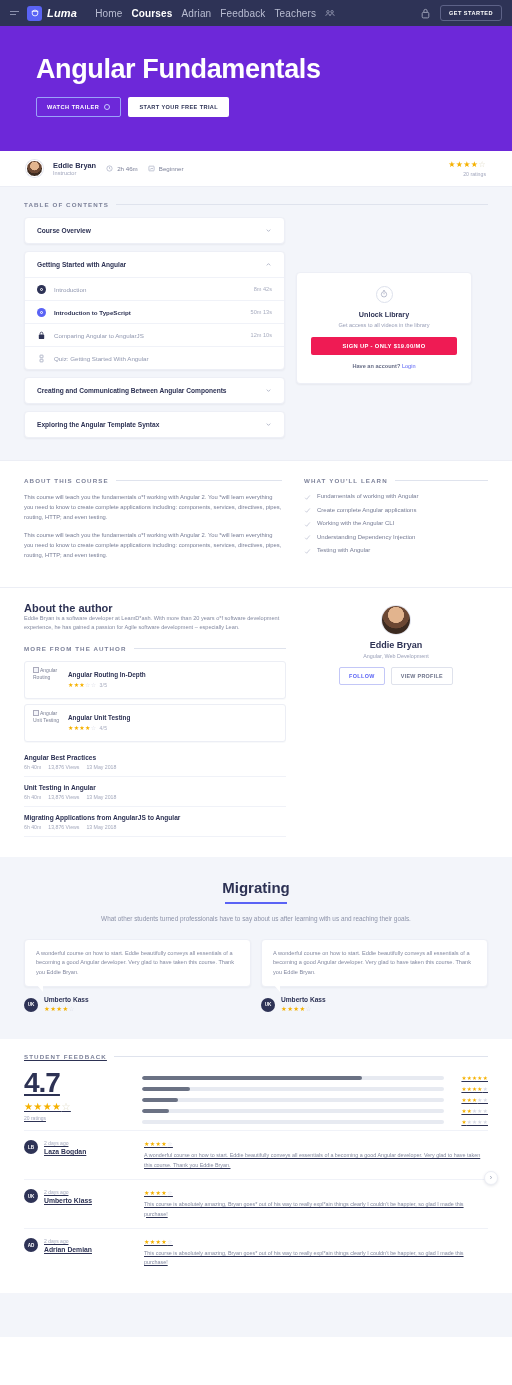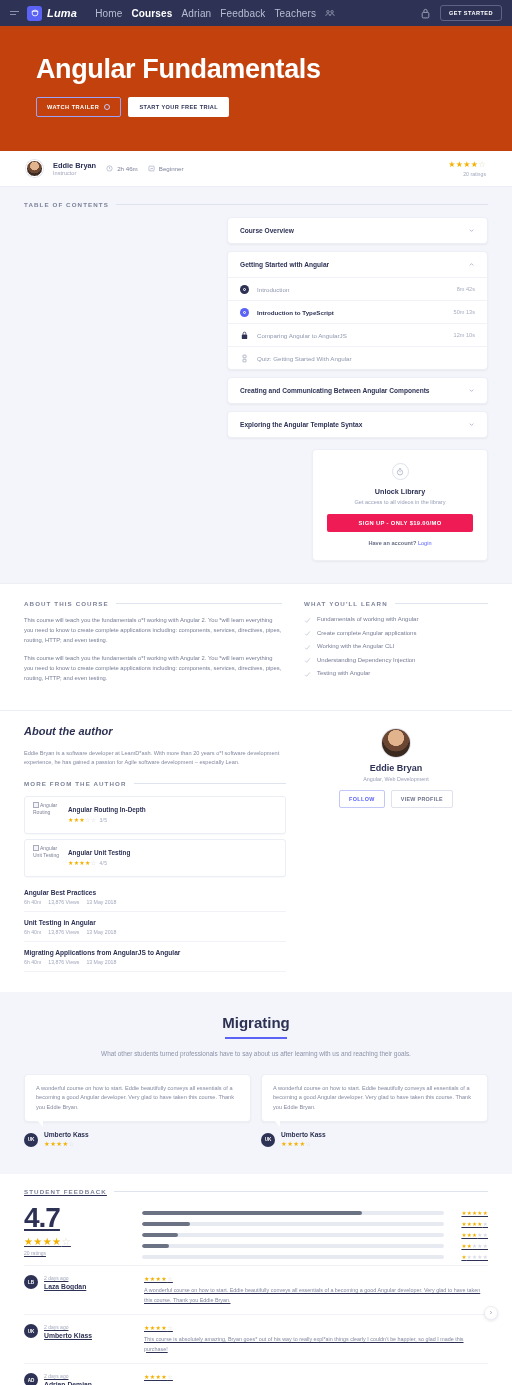--- a/index.html
+++ b/index.html
@@ -40,21 +40,21 @@
   .nav-right { margin-left:auto; display:flex; align-items:center; gap:10px; }
   .lock-ico { width:9px; height:11px; opacity:.8; }
   .btn-getstarted {
     border:1px solid #5d6287; color:#fff; background:transparent;
     font-size:5.6px; font-weight:700; letter-spacing:.45px;
     padding:4px 8px; border-radius:3px; font-family:inherit; cursor:pointer;
   }
 
   
   .hero {
-    background:#c2410c;
+    background:#6d28d9;
     padding: 28px 36px 34px 36px;
     position:relative; overflow:hidden;
   }
   .hero h1 {
     font-size:27px; color:#fff; font-weight:700; letter-spacing:-.4px;
     margin-bottom:12px;
   }
   .hero p {
     color:#bfc4fb; font-size:8.6px; line-height:1.62; max-width:282px;
     margin-bottom:16px;
@@ -96,21 +96,21 @@
   .stars .off { color:#ddd8c2; }
   .rating-count { font-size:5.2px; color:#a2a7bd; margin-top:2px; }
 
   
   .grey { background:#f3f5fa; padding:14px 24px 22px 24px; }
   .sec-label {
     font-size:6.2px; font-weight:700; letter-spacing:1.1px; color:#7c8199;
     display:flex; align-items:center; gap:7px; margin-bottom:9px;
   }
   .sec-label::after { content:""; flex:1; height:1px; background:#dfe3ed; }
-  .toc-row { display:flex; gap:11px; align-items:flex-end;flex-direction:column; }
+  .toc-row { display:flex; gap:11px; align-items:center; }
   .toc-col { width:261px; }
   .card {
     background:#fff; border-radius:4px; box-shadow:0 1px 2px rgba(45,50,84,.06);
     border:1px solid #edeff6;
   }
   .acc-head {
     display:flex; align-items:center; justify-content:space-between;
     padding:9px 12px; font-size:6.6px; font-weight:700; color:#2d3254;
   }
   .chev { width:7px; height:7px; color:#9aa0b8; }
@@ -166,21 +166,21 @@
     color:#767c95; margin-bottom:6px;
   }
   .check { width:7px;height:7px;color:#a9aec4;flex-shrink:0;margin-top:.5px; }
 
   
   .author-wrap {
     background:#fff; padding:14px 24px 20px; display:flex; gap:18px;
     border-top:1px solid #eceef5;
   }
   .author-left { width:262px; }
-  .author-left h2 { font-size:11px; font-weight:700; margin-bottom:12px;font-style:italic; }
+  .author-left h2 { font-size:11px; font-weight:700; margin-bottom:0; }
   .author-bio { font-size:5.6px; line-height:1.7; color:#848aa1; margin-bottom:12px; }
   .mini-card {
     border:1px solid #eceef5; border-radius:3px; background:#fff;
     display:flex; align-items:center; gap:7px; padding:5px 8px; margin-bottom:5px;
     box-shadow:0 1px 1px rgba(45,50,84,.03);
   }
   .broken-img {
     width:28px; min-height:26px; flex-shrink:0; font-size:5px; color:#7b8096;
     line-height:1.45; word-break:break-word;
   }

